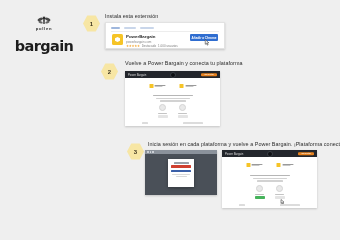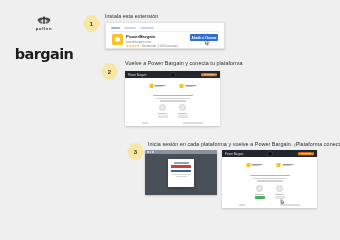--- a/index.html
+++ b/index.html
@@ -26,21 +26,21 @@
   .logo-bee { width: 18px; height: 11px; position: relative; }
   .logo-bee svg { display: block; }
   .logo-pollen {
     font-size: 4.2px; letter-spacing: 0.7px;
     color: #2b2b2b; font-weight: 700; margin-top: -1px;
   }
   .logo-word {
     font-family: "DejaVu Sans", sans-serif;
     font-size: 14.5px; font-weight: 700;
     color: #1d1d1d; letter-spacing: -0.6px;
-    line-height: 14px; margin-top: 16px;
+    line-height: 14px; margin-top: 8px;
   }
 
   
   .step { position: absolute; }
   .badge {
     position: absolute;
     width: 17px; height: 17px;
     background: #f7e6a4;
     color: #3d3520;
     font-size: 6px; font-weight: 700;

